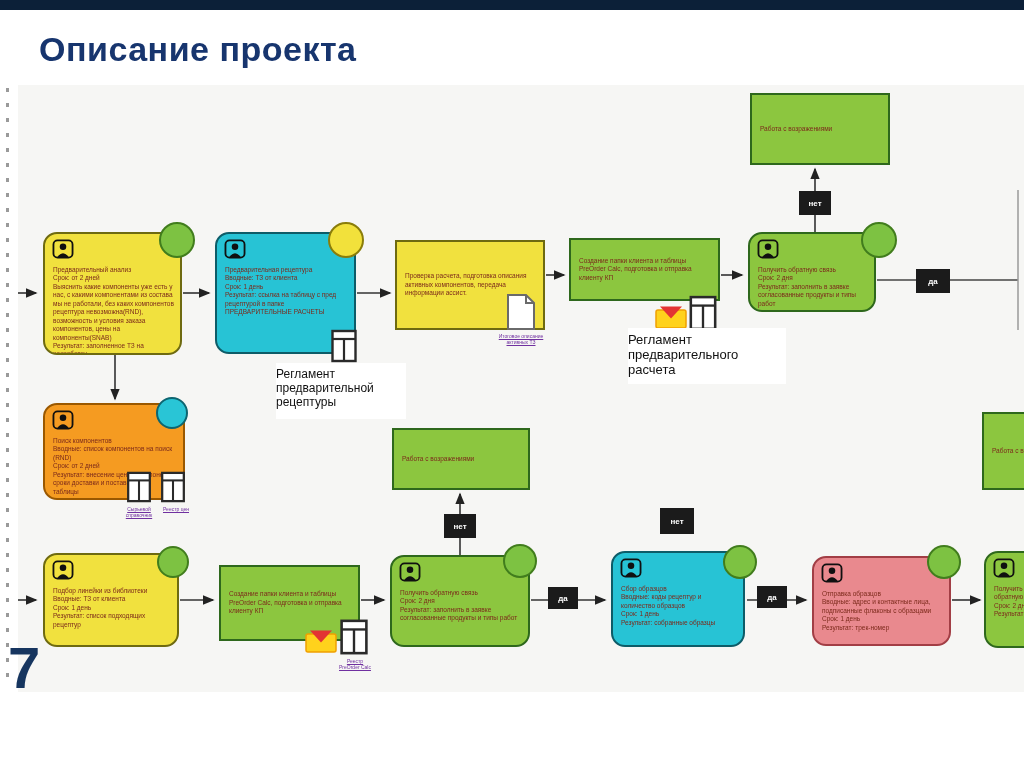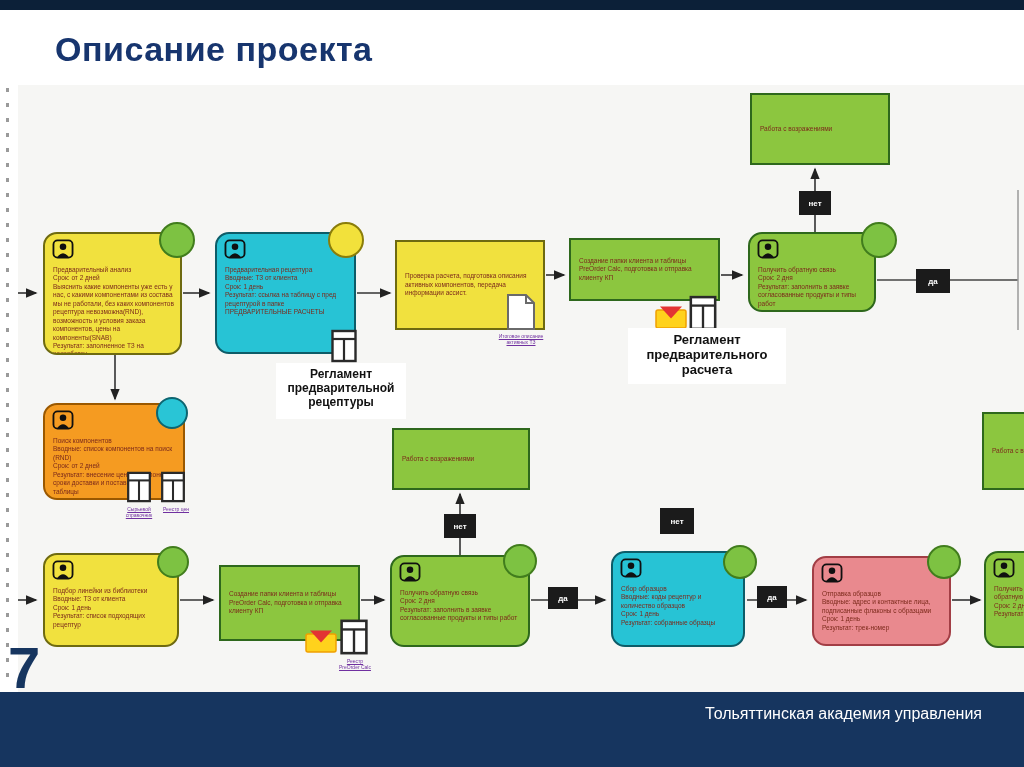--- a/index.html
+++ b/index.html
@@ -1,19 +1,19 @@
 <!DOCTYPE html>
 <html><head>
 <meta charset="utf-8">
 <style>
   html,body{margin:0;padding:0;background:#e8e8e8;}
   .slide{position:relative;width:1024px;height:767px;background:#ffffff;overflow:hidden;
          font-family:"Liberation Sans",sans-serif;}
   .topbar{position:absolute;left:0;top:0;width:1024px;height:10px;background:#0c2038;}
-  .page-title{position:absolute;left:55px;top:30px;font-size:34px;font-weight:800;color:#17356e;letter-spacing:.5px;}
+  .page-title{position:absolute;left:39px;top:30px;font-size:34px;font-weight:800;color:#17356e;letter-spacing:.5px;}
   .canvas{position:absolute;left:18px;top:85px;width:1006px;height:607px;background:#f6f6f4;}
   .perforation{position:absolute;left:6px;top:88px;width:3px;height:600px;
                background:repeating-linear-gradient(#9a9a9a 0 4px,transparent 4px 15px);}
   .wires{position:absolute;left:0;top:85px;z-index:2;}
   .node{position:absolute;border:2px solid;box-sizing:border-box;z-index:3;overflow:hidden;}
   .rounded{border-radius:14px;}
   .yellow{background:#f1e13e;border-color:#6e6a10;}
   .cyan{background:#27c3d5;border-color:#0d5c68;}
   .green{background:#8cc63f;border-color:#2e681c;}
   .orange{background:#f59b21;border-color:#9a5800;}
@@ -23,22 +23,22 @@
   .node.plain{display:flex;align-items:center;padding:6px 8px;}
   .node.plain .node-text{position:static;}
   .nowrap .node-text{white-space:nowrap;}
   .person{position:absolute;left:7px;top:5px;z-index:4;}
   .badge{position:absolute;border-radius:50%;border:2px solid;box-sizing:border-box;z-index:4;}
   .badge.g{background:#7dc242;border-color:#417d1d;}
   .badge.y{background:#f2e13b;border-color:#8a7d0a;}
   .badge.c{background:#29c5d6;border-color:#0d6570;}
   .decision{position:absolute;background:#1b1b1b;color:#ffffff;font-size:8px;font-weight:bold;
             display:flex;align-items:center;justify-content:center;z-index:5;text-align:center;}
-  .reg-label{position:absolute;background:#ffffff;color:#111111;text-align:center;
-             white-space:pre-line;z-index:5;padding-top:4px;font-weight:bold;}
+  .reg-label{position:absolute;background:#ffffff;color:#111111;
+             white-space:pre-line;z-index:5;padding-top:4px;}
   .attach{position:absolute;z-index:5;line-height:0;}
   .tiny-link{position:absolute;font-size:5px;color:#7030a0;text-decoration:underline;
              text-align:center;line-height:1.2;z-index:5;}
   .page-number{position:absolute;left:8px;top:634px;font-size:58px;font-weight:800;color:#16355f;z-index:6;}
   .footer{position:absolute;left:0;top:692px;width:1024px;height:75px;background:#16355f;z-index:7;}
   .footer-text{position:absolute;right:42px;top:13px;color:#ffffff;font-size:16px;}
 </style>
 </head>
 <body>
 
@@ -256,16 +256,13 @@
           <rect x="1.5" y="1.5" width="21" height="19" rx="4.5" fill="none" stroke="#101010" stroke-width="2"></rect>
           <circle cx="12" cy="8.5" r="3.6" fill="#101010"></circle>
           <path d="M5.5 20 Q12 11.5 18.5 20 Z" fill="#101010"></path>
         </svg></span>
     <div class="node-text">Получить обратную связь
 Срок: 2 дня
 Результат:</div>
   </div>
 
   <div class="page-number">7</div>
-  <div class="footer">
-    <div class="footer-text">Тольяттинская академия управления</div>
-  </div>
 </div>
 
 </body></html>

